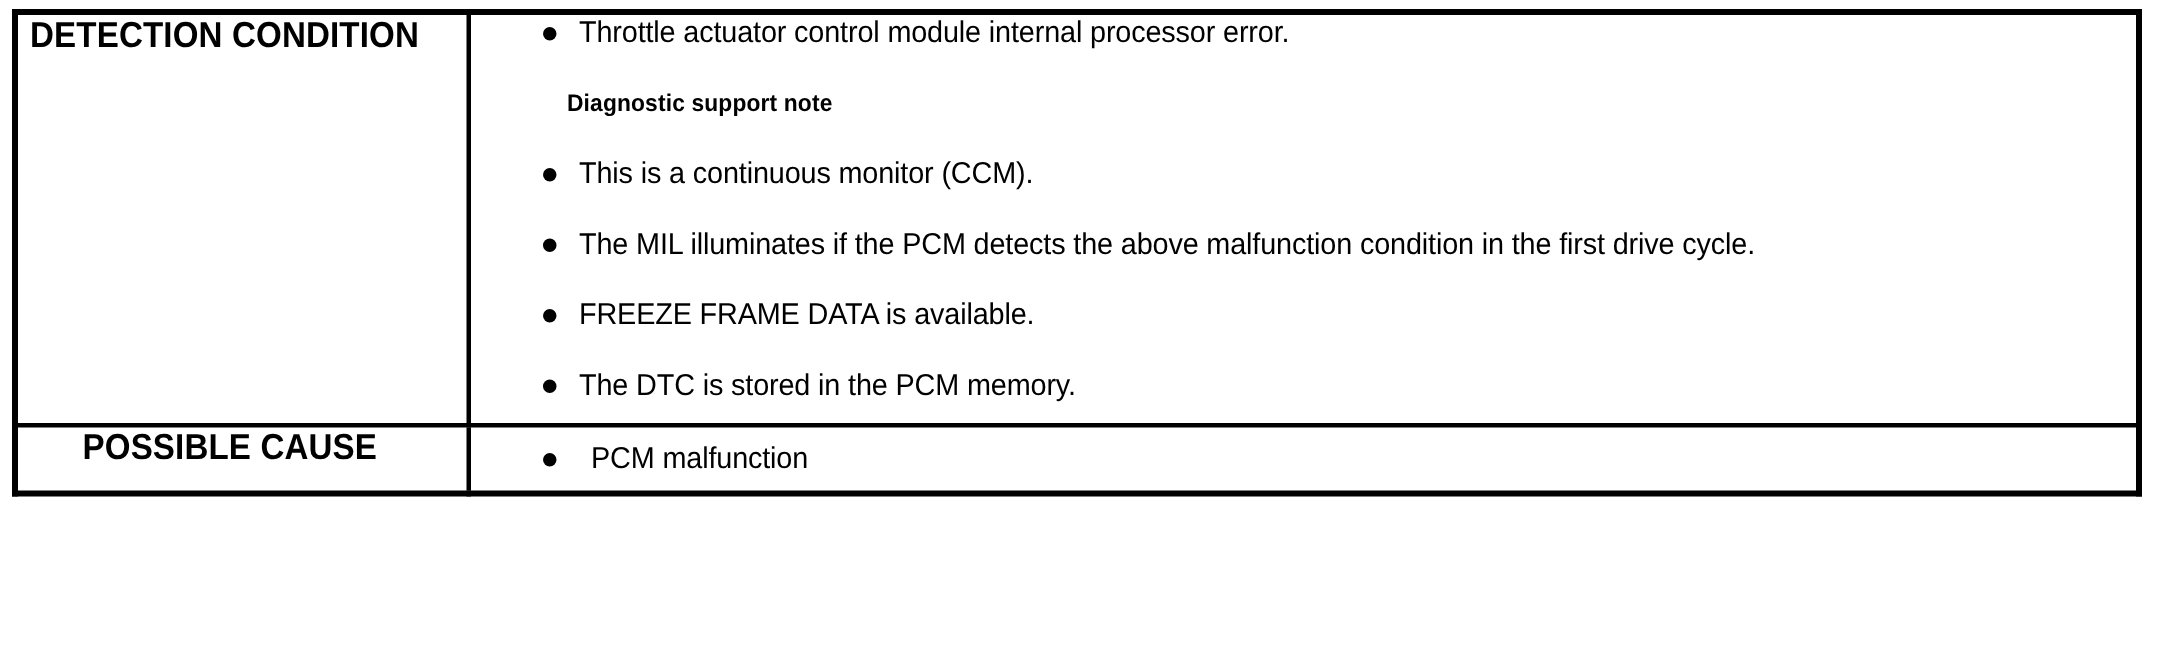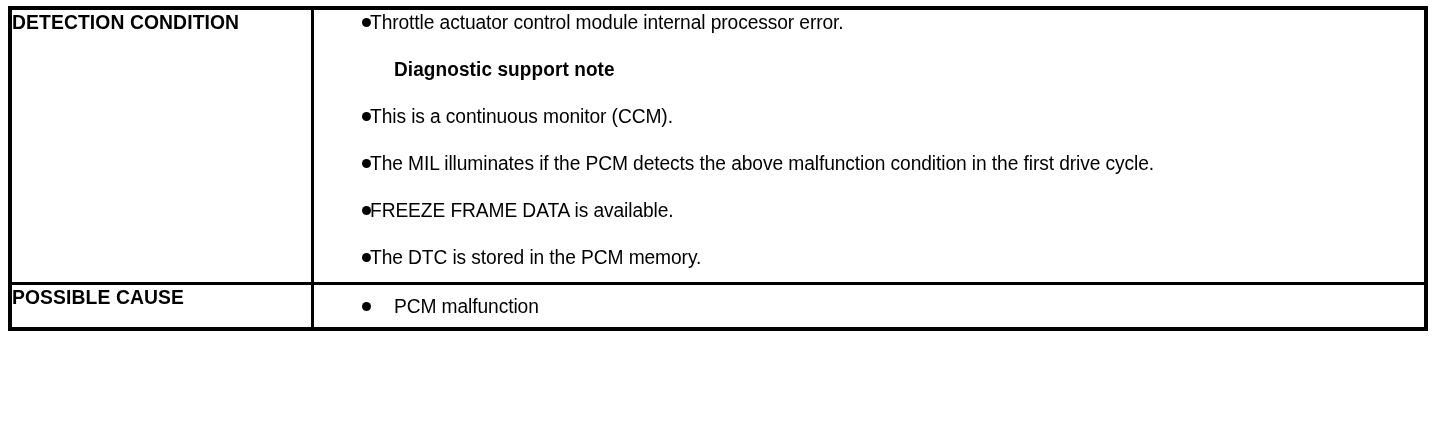--- a/index.html
+++ b/index.html
@@ -65,24 +65,25 @@
     font-size: 21px;
     line-height: 30px;
     letter-spacing: 0.1px;
     transform: scaleX(0.95);
     transform-origin: center center;
   }
 
   
   .row-label {
     font-weight: bold;
-    font-size: 21px;
+    font-size: 24px;
     letter-spacing: 0.1px;
     padding-left: 6px;
     transform-origin: left center;
+    text-align: center;
   }
 
   .label-detection {
     vertical-align: middle;
     white-space: nowrap;
   }
 
   .label-detection .row-label-text {
     display: inline-block;
     transform: scaleX(0.92);
@@ -106,21 +107,21 @@
     padding: 14px 12px 12px 0;
   }
 
   .content-cell.cause {
     padding: 0;
     vertical-align: middle;
   }
 
   .item {
     position: relative;
-    padding-left: 56px;
+    padding-left: 72px;
     font-size: 20px;
     line-height: 25px;
     margin-bottom: 22px;
     letter-spacing: -0.1px;
   }
 
   .item:last-child {
     margin-bottom: 12px;
   }
 
@@ -135,22 +136,22 @@
   }
 
   .item .item-text {
     display: block;
     transform: scaleX(0.96);
     transform-origin: left top;
   }
 
   .note {
     position: relative;
-    padding-left: 80px;
-    font-size: 20px;
+    padding-left: 64px;
+    font-size: 16px;
     line-height: 25px;
     font-weight: bold;
     margin-bottom: 22px;
     letter-spacing: 0.1px;
   }
 
   .note .note-text {
     display: block;
     transform: scaleX(0.95);
     transform-origin: left top;

